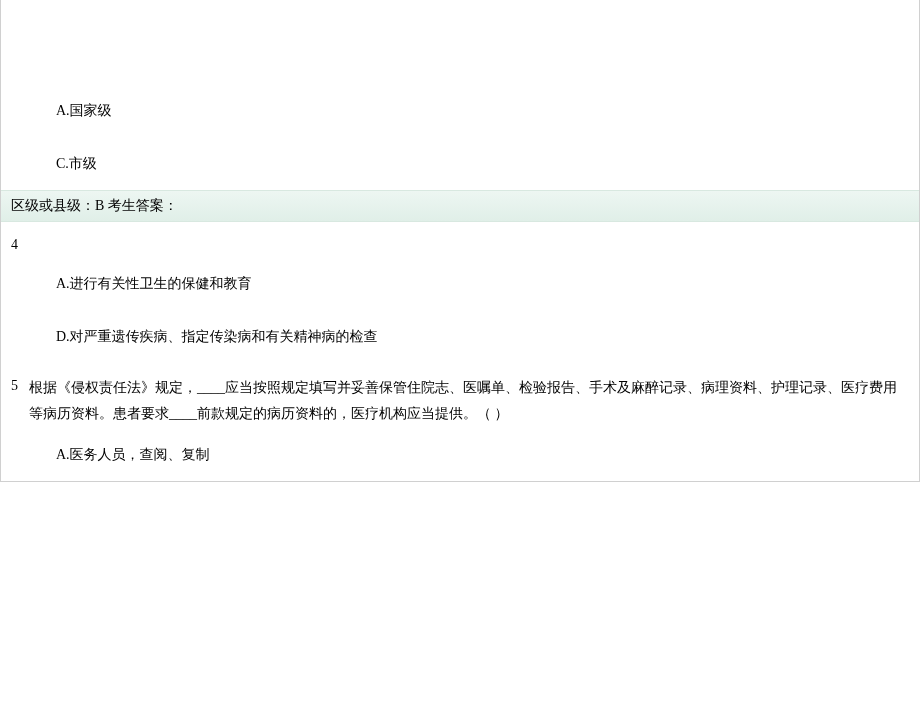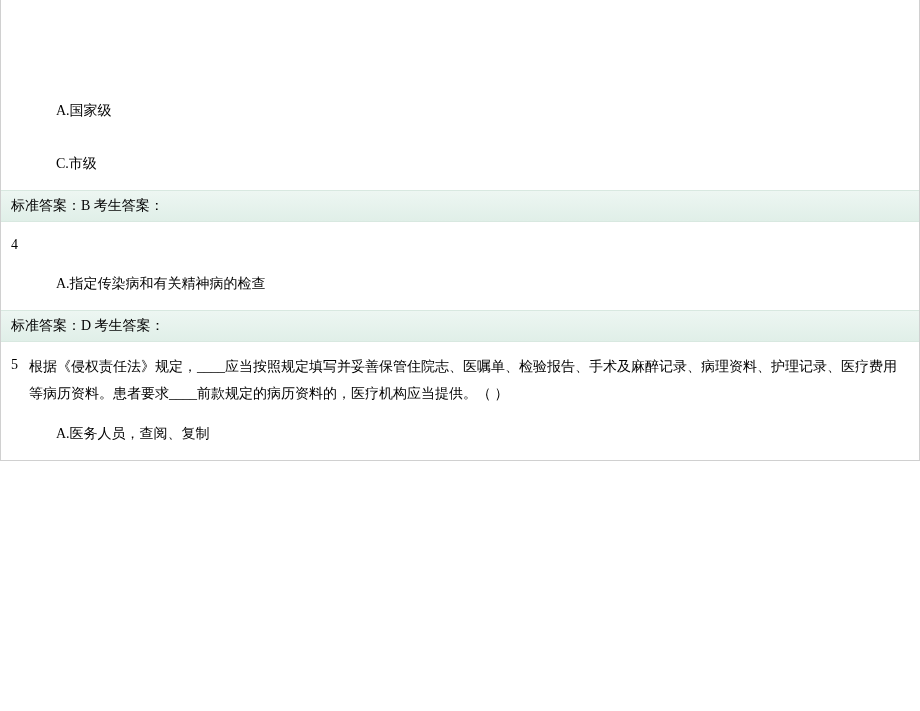--- a/index.html
+++ b/index.html
@@ -58,29 +58,31 @@
 <body>
 
 <div class="container">
 
   <div class="option-block" style="padding-top:100px">
     <div class="option-text">A.国家级</div>
   </div>
   <div class="option-block">
     <div class="option-text">C.市级</div>
   </div>
-  <div class="answer-bar">标准答案：B 考生答案：</div>
+  <div class="answer-bar">区级或县级：B 考生答案：</div>
 
   <div class="question-row">
     <div class="question-num">4</div>
   </div>
   <div class="option-block">
-    <div class="option-text">A.指定传染病和有关精神病的检查</div>
+    <div class="option-text">A.进行有关性卫生的保健和教育</div>
   </div>
-  <div class="answer-bar">标准答案：D 考生答案：</div>
+  <div class="option-block">
+    <div class="option-text">D.对严重遗传疾病、指定传染病和有关精神病的检查</div>
+  </div>
 
   <div class="question-row">
     <div class="question-num">5</div>
     <div class="question-text">根据《侵权责任法》规定，____应当按照规定填写并妥善保管住院志、医嘱单、检验报告、手术及麻醉记录、病理资料、护理记录、医疗费用等病历资料。患者要求____前款规定的病历资料的，医疗机构应当提供。（  ）</div>
   </div>
   <div class="option-block">
     <div class="option-text">A.医务人员，查阅、复制</div>
   </div>
 
 </div>

